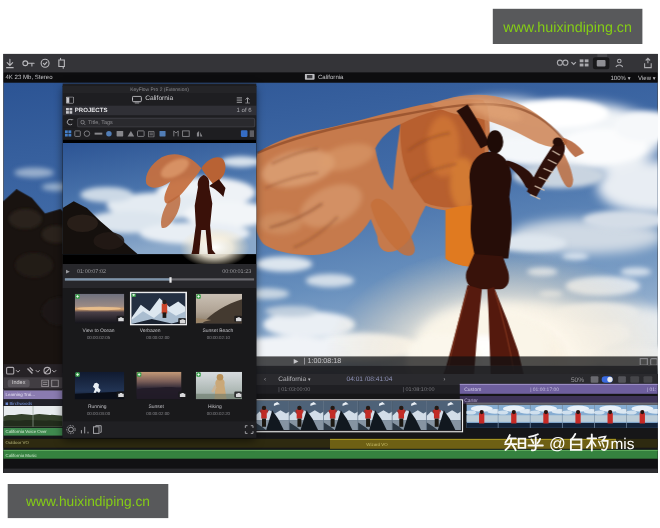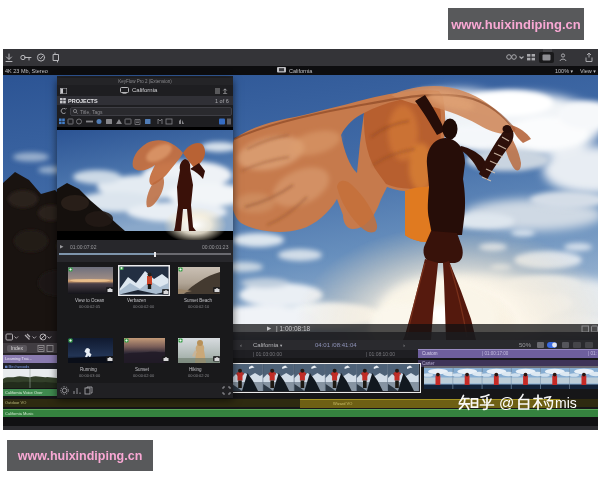--- a/index.html
+++ b/index.html
@@ -1,20 +1,20 @@
 <!DOCTYPE html>
 <html><head>
 <meta charset="utf-8">
 <style>
   html,body{margin:0;padding:0;}
   body{width:600px;height:480px;background:#ffffff;overflow:hidden;position:relative;
        font-family:"Liberation Sans",sans-serif;}
   .abs{position:absolute;}
   #win{left:3px;top:49px;width:595px;height:381px;background:#141416;overflow:hidden;}
-  .wm{background:#58595b;color:#f9a8d4;font-weight:bold;display:flex;align-items:center;justify-content:center;}
+  .wm{background:#58595b;color:#84cc16;font-weight:normal;display:flex;align-items:center;justify-content:center;}
   #wm-top{left:448px;top:8px;width:136px;height:32px;font-size:13px;}
   #wm-bot{left:7px;top:440px;width:146px;height:31px;font-size:12.5px;}
   
   #tbar{left:0;top:0;width:595px;height:17px;background:#343438;}
   #ibar{left:0;top:17px;width:595px;height:9px;background:#0d0d0f;color:#c2c2c5;font-size:5.5px;}
   .t{position:absolute;white-space:nowrap;}
 </style>
 </head>
 <body>
 

